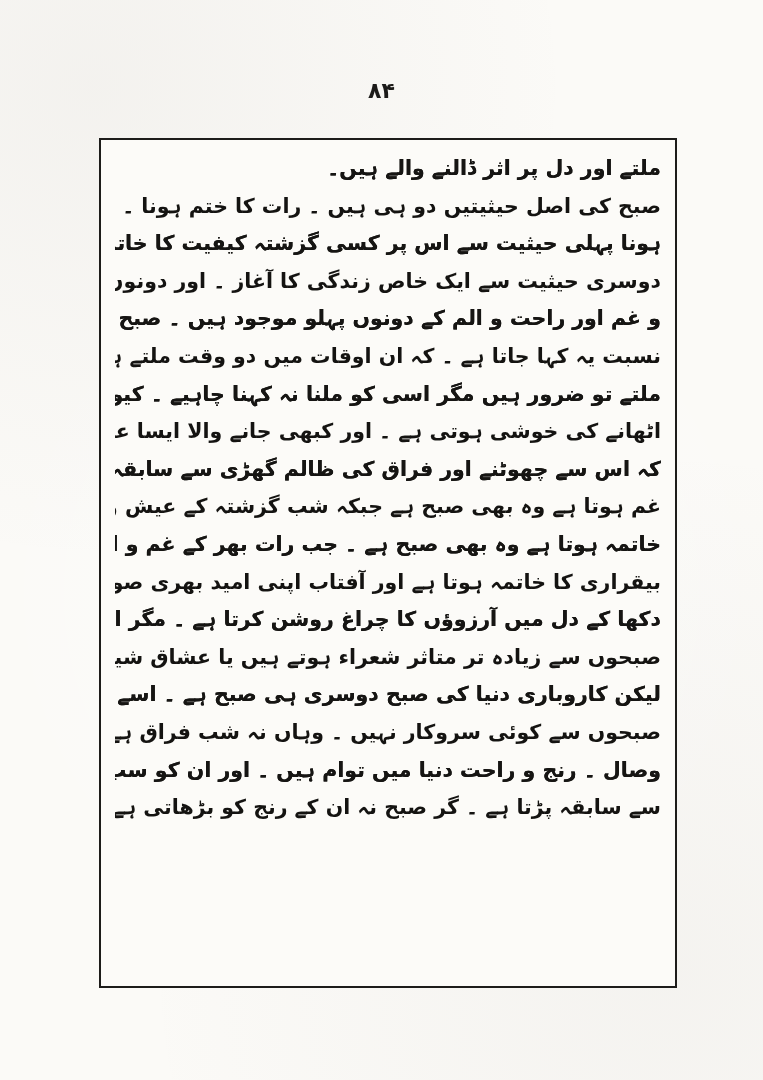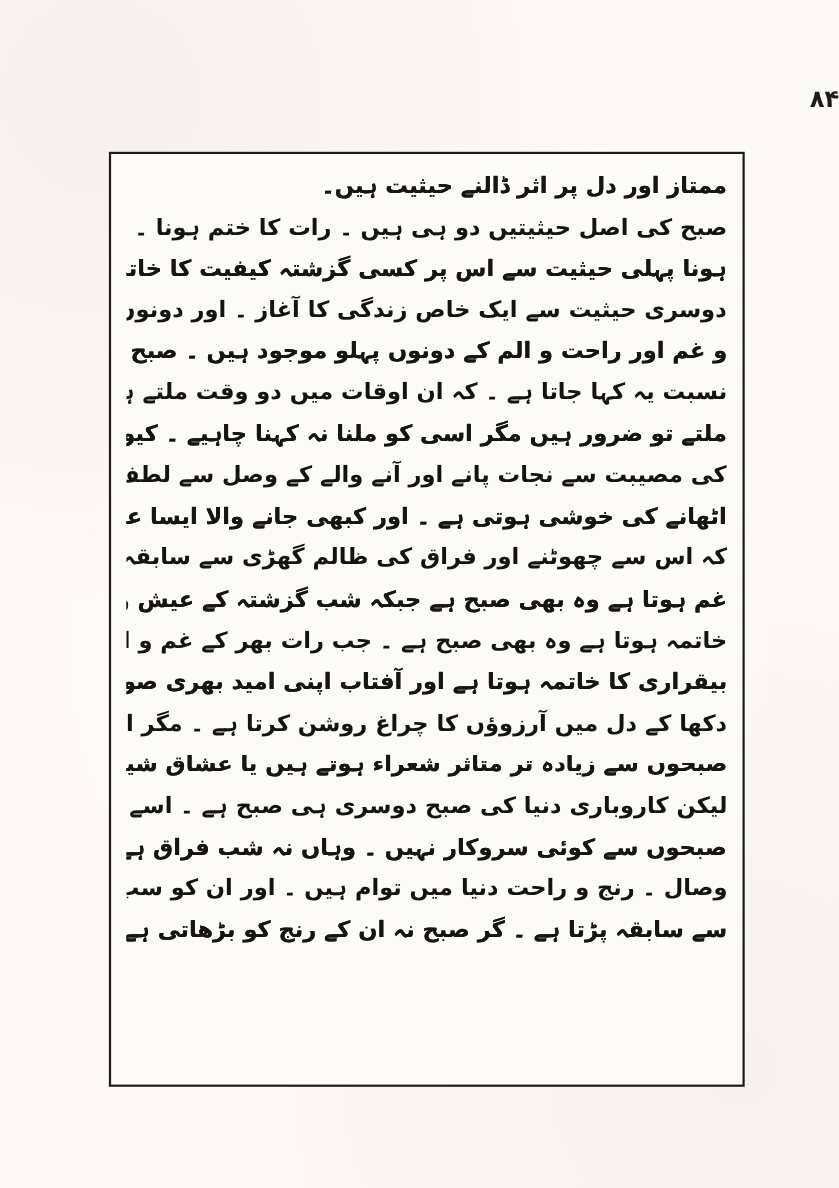--- a/index.html
+++ b/index.html
@@ -26,21 +26,21 @@
       radial-gradient(circle at 12% 8%, rgba(120,110,100,0.06), transparent 40%),
       radial-gradient(circle at 88% 90%, rgba(120,110,100,0.05), transparent 45%),
       radial-gradient(circle at 50% 55%, rgba(255,255,255,0.4), transparent 60%);
     pointer-events: none;
   }
   .page-number {
     position: absolute;
     top: 78px;
     left: 0;
     width: 100%;
-    text-align: right;
+    text-align: center;
     font-size: 22px;
     font-weight: bold;
     color: #1c1b19;
     letter-spacing: 2px;
     direction: rtl;
   }
   .text-frame {
     position: absolute;
     left: 99px;
     top: 138px;
@@ -78,28 +78,27 @@
 </style>
 </head>
 <body>
 
 <div class="page">
 
   <div class="page-number">۸۴</div>
 
   <div class="text-frame">
     <div class="text-block">
-      <div class="line short">ممتاز اور دل پر اثر ڈالنے حیثیت ہیں۔</div>
+      <div class="line short">ملتے اور دل پر اثر ڈالنے والے ہیں۔</div>
       <div class="line">صبح کی اصل حیثیتیں دو ہی ہیں ۔ رات کا ختم ہونا ۔ اوروں کا برآمد</div>
       <div class="line">ہونا پہلی حیثیت سے اس پر کسی گزشتہ کیفیت کا خاتمہ ہوتا ہے</div>
       <div class="line">دوسری حیثیت سے ایک خاص زندگی کا آغاز ۔ اور دونوں میں خوشی</div>
       <div class="line">و غم اور راحت و الم کے دونوں پہلو موجود ہیں ۔ صبح و شام کی</div>
       <div class="line">نسبت یہ کہا جاتا ہے ۔ کہ ان اوقات میں دو وقت ملتے ہیں ۔ ہاں</div>
       <div class="line">ملتے تو ضرور ہیں مگر اسی کو ملنا نہ کہنا چاہیے ۔ کیونکہ رخصت ہونے</div>
-      <div class="line">کی مصیبت سے نجات پانے اور آنے والے کے وصل سے لطف</div>
       <div class="line">اٹھانے کی خوشی ہوتی ہے ۔ اور کبھی جانے والا ایسا عزیز ہوتا ہے</div>
       <div class="line">کہ اس سے چھوٹنے اور فراق کی ظالم گھڑی سے سابقہ پڑنے کا</div>
       <div class="line">غم ہوتا ہے وہ بھی صبح ہے جبکہ شب گزشتہ کے عیش و طرب کا</div>
       <div class="line">خاتمہ ہوتا ہے وہ بھی صبح ہے ۔ جب رات بھر کے غم و الم کی</div>
       <div class="line">بیقراری کا خاتمہ ہوتا ہے اور آفتاب اپنی امید بھری صورت</div>
       <div class="line">دکھا کے دل میں آرزوؤں کا چراغ روشن کرتا ہے ۔ مگر ان دونوں</div>
       <div class="line">صبحوں سے زیادہ تر متاثر شعراء ہوتے ہیں یا عشاق شیدا ۔</div>
       <div class="line">لیکن کاروباری دنیا کی صبح دوسری ہی صبح ہے ۔ اسے ان</div>
       <div class="line">صبحوں سے کوئی سروکار نہیں ۔ وہاں نہ شب فراق ہے نہ شب</div>
       <div class="line">وصال ۔ رنج و راحت دنیا میں توام ہیں ۔ اور ان کو سب ہی</div>

